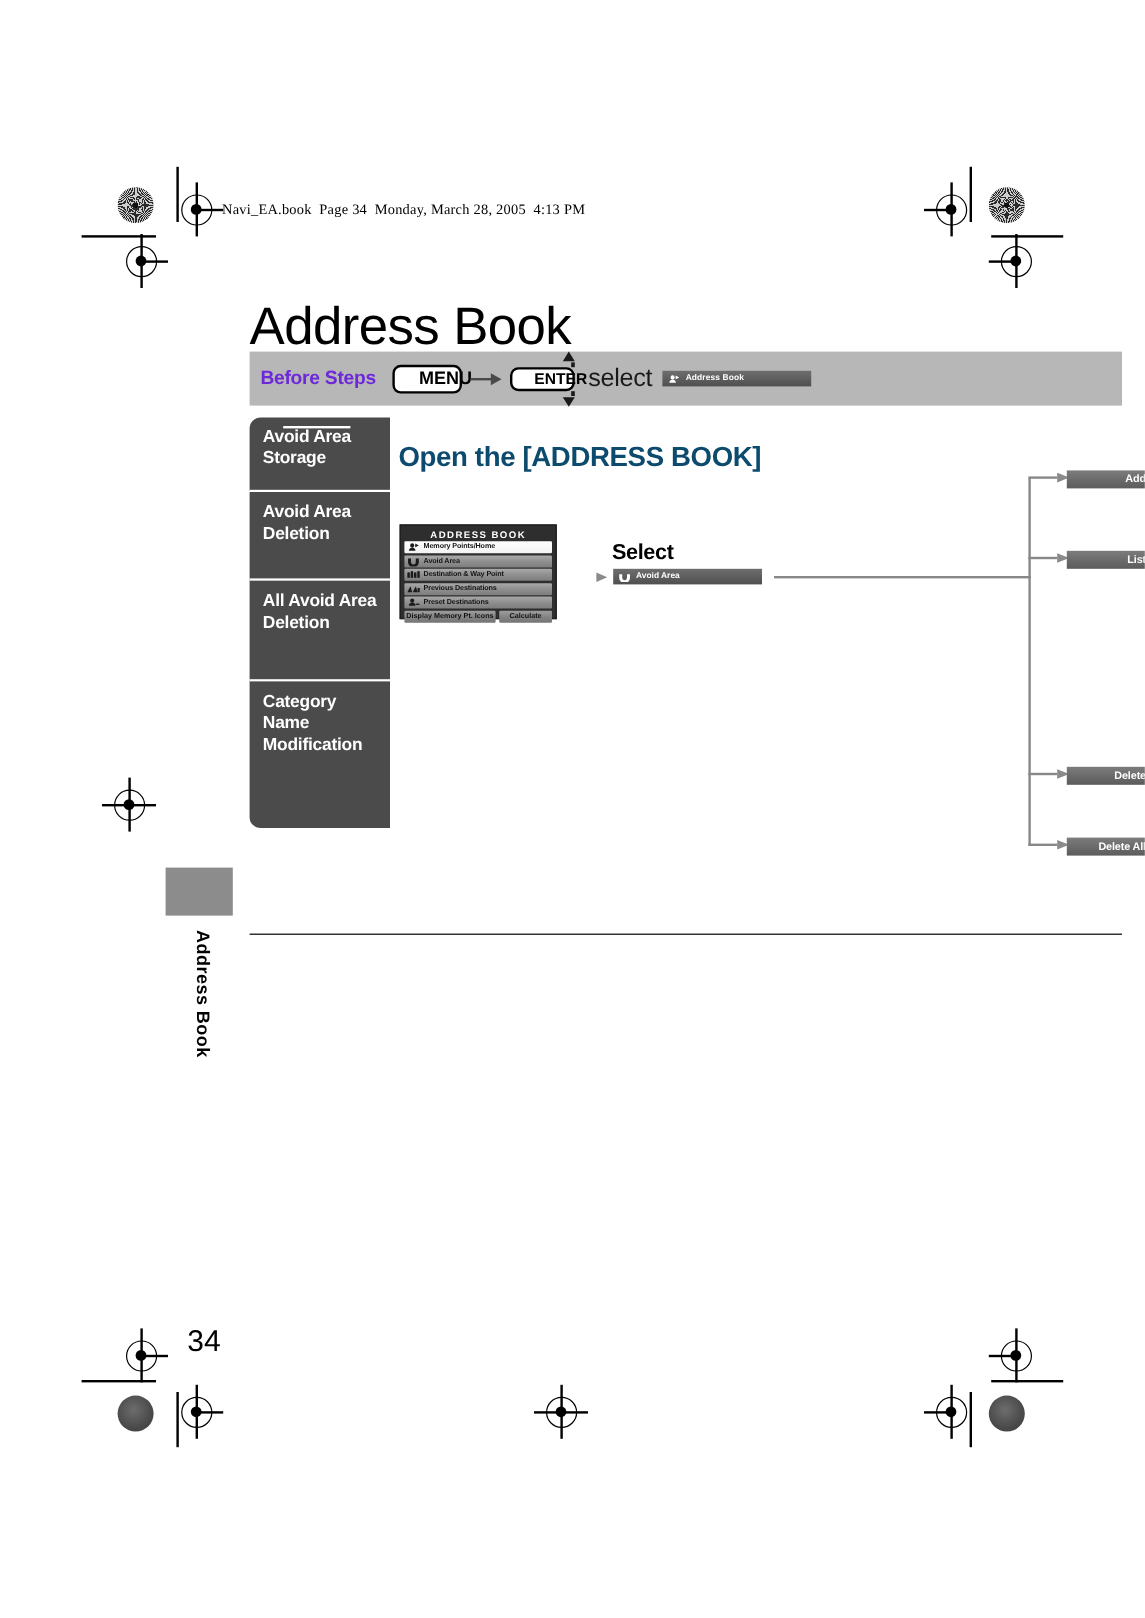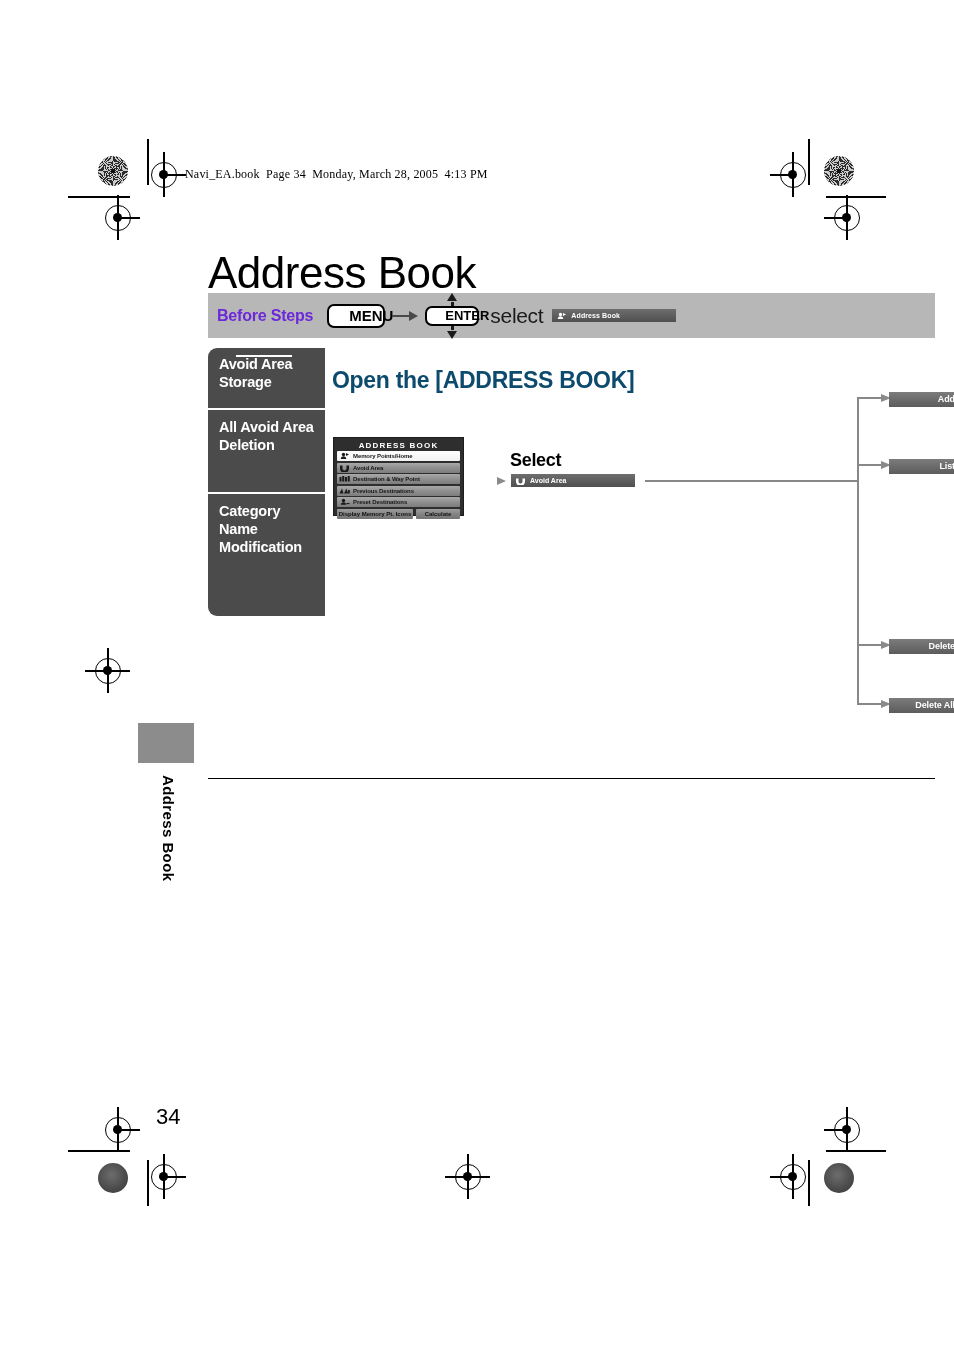--- a/index.html
+++ b/index.html
@@ -132,21 +132,21 @@
     position: absolute;
     right: 0; top: 0;
     width: 0; height: 0;
     border-left: 9px solid #4a4a4a;
     border-top: 5px solid transparent;
     border-bottom: 5px solid transparent;
   }
   .enter-stack {
     display: flex;
     flex-direction: column;
-    align-items: center;
+    align-items: flex-end;
     justify-content: center;
   }
   .ud-arrow {
     width: 0; height: 0;
     border-left: 5px solid transparent;
     border-right: 5px solid transparent;
   }
   .ud-arrow.up   { border-bottom: 8px solid #1a1a1a; margin-bottom: 1px; }
   .ud-arrow.down { border-top: 8px solid #1a1a1a; margin-top: 1px; }
   .ud-stem {
@@ -405,21 +405,21 @@
     color: #000;
     writing-mode: vertical-rl;
     letter-spacing: 0.4px;
     white-space: nowrap;
   }
 
   
   .page-num {
     position: absolute;
     left: 156px; top: 1104px;
-    font-size: 22px;
+    font-size: 25px;
     color: #000;
   }
 </style>
 </head>
 <body>
 
 <div class="halftone" style="left:98px; top:156px;"></div>
 <div class="rule" style="left:147px; top:139px; width:1.5px; height:46px;"></div>
 <div class="reg-target reg-half-r" style="left:151px; top:162px;">
   <div class="reg-dot"></div>
@@ -504,20 +504,21 @@
     </svg>
     <span class="chip-label">Address Book</span>
   </span>
 </div>
 
 <div class="top-rule"></div>
 <div class="content-frame"></div>
 
 <div class="sidebar">
   <div class="side-item first side-h-a">Avoid Area Storage</div>
+  <div class="side-item side-h-c">Avoid Area Deletion</div>
   <div class="side-item side-h-d">All Avoid Area Deletion</div>
   <div class="side-item last side-h-e">Category Name Modification</div>
 </div>
 
 <div class="step-head">Open the [ADDRESS BOOK]</div>
 
 <div class="nav-screen">
   <div class="nav-title">ADDRESS BOOK</div>
 
   <div class="nav-row sel">

